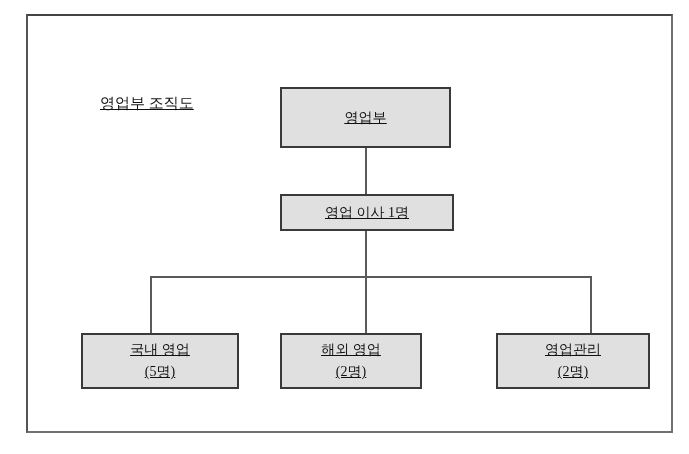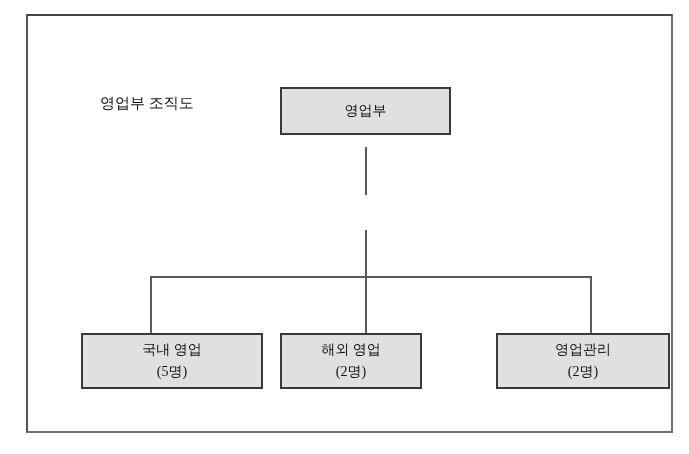--- a/index.html
+++ b/index.html
@@ -2,21 +2,21 @@
 <html style="--box-fill: #e0e0e0; --box-border: #3a3a3a; --connector: #5a5a5a; --frame-border: #707070; --text: #111111;"><head>
 <meta charset="utf-8">
 <style>
   :root{
     --box-fill:#e0e0e0;
     --box-border:#3a3a3a;
     --connector:#5a5a5a;
     --frame-border:#707070;
     --text:#111111;
   }
-  *{margin:0;padding:0;box-sizing:border-box;}
+  *{margin:0;padding:0;box-sizing:border-box;text-decoration:underline;}
   html,body{background:#ffffff;}
   body{
     font-family:"Liberation Serif","DejaVu Serif",serif;
     color:var(--text);
   }
   .screen{
     position:relative;
     width:689px;
     height:454px;
     background:#ffffff;
@@ -45,26 +45,26 @@
     border:2px solid var(--box-border);
     display:flex;
     flex-direction:column;
     align-items:center;
     justify-content:center;
     text-align:center;
     font-size:14px;
     line-height:16px;
     white-space:nowrap;
   }
-  .node-root{ left:252px; top:71px;  width:171px; height:48px; }
+  .node-root{ left:252px; top:71px;  width:171px; height:61px; }
   .node-director{ left:252px; top:178px; width:174px; height:37px; }
   .node-child{ top:317px; height:56px; gap:6px; }
-  .node-child-1{ left:53px;  width:182px; }
+  .node-child-1{ left:53px;  width:158px; }
   .node-child-2{ left:252px; width:142px; }
-  .node-child-3{ left:468px; width:174px; }
+  .node-child-3{ left:468px; width:154px; }
   .conn{
     position:absolute;
     background:var(--connector);
   }
   .conn-v{ width:2px; }
   .conn-h{ height:2px; }
   .conn-root-director{ left:337px; top:131px; height:48px; }
   .conn-director-drop{ left:337px; top:214px; height:103px; }
   .conn-rail{ left:122px; top:260px; width:442px; }
   .conn-drop-left{ left:122px; top:260px; height:57px; }
@@ -81,20 +81,23 @@
     <div class="conn conn-v conn-root-director"></div>
     <div class="conn conn-v conn-director-drop"></div>
     <div class="conn conn-h conn-rail"></div>
     <div class="conn conn-v conn-drop-left"></div>
     <div class="conn conn-v conn-drop-right"></div>
 
     <div class="node node-root">
       <div>영업부</div>
     </div>
 
+    <div class="node node-director">
+      <div>영업 이사 1명</div>
+    </div>
 
     <div class="node node-child node-child-1">
       <div>국내 영업</div>
       <div>(5명)</div>
     </div>
 
     <div class="node node-child node-child-2">
       <div>해외 영업</div>
       <div>(2명)</div>
     </div>

